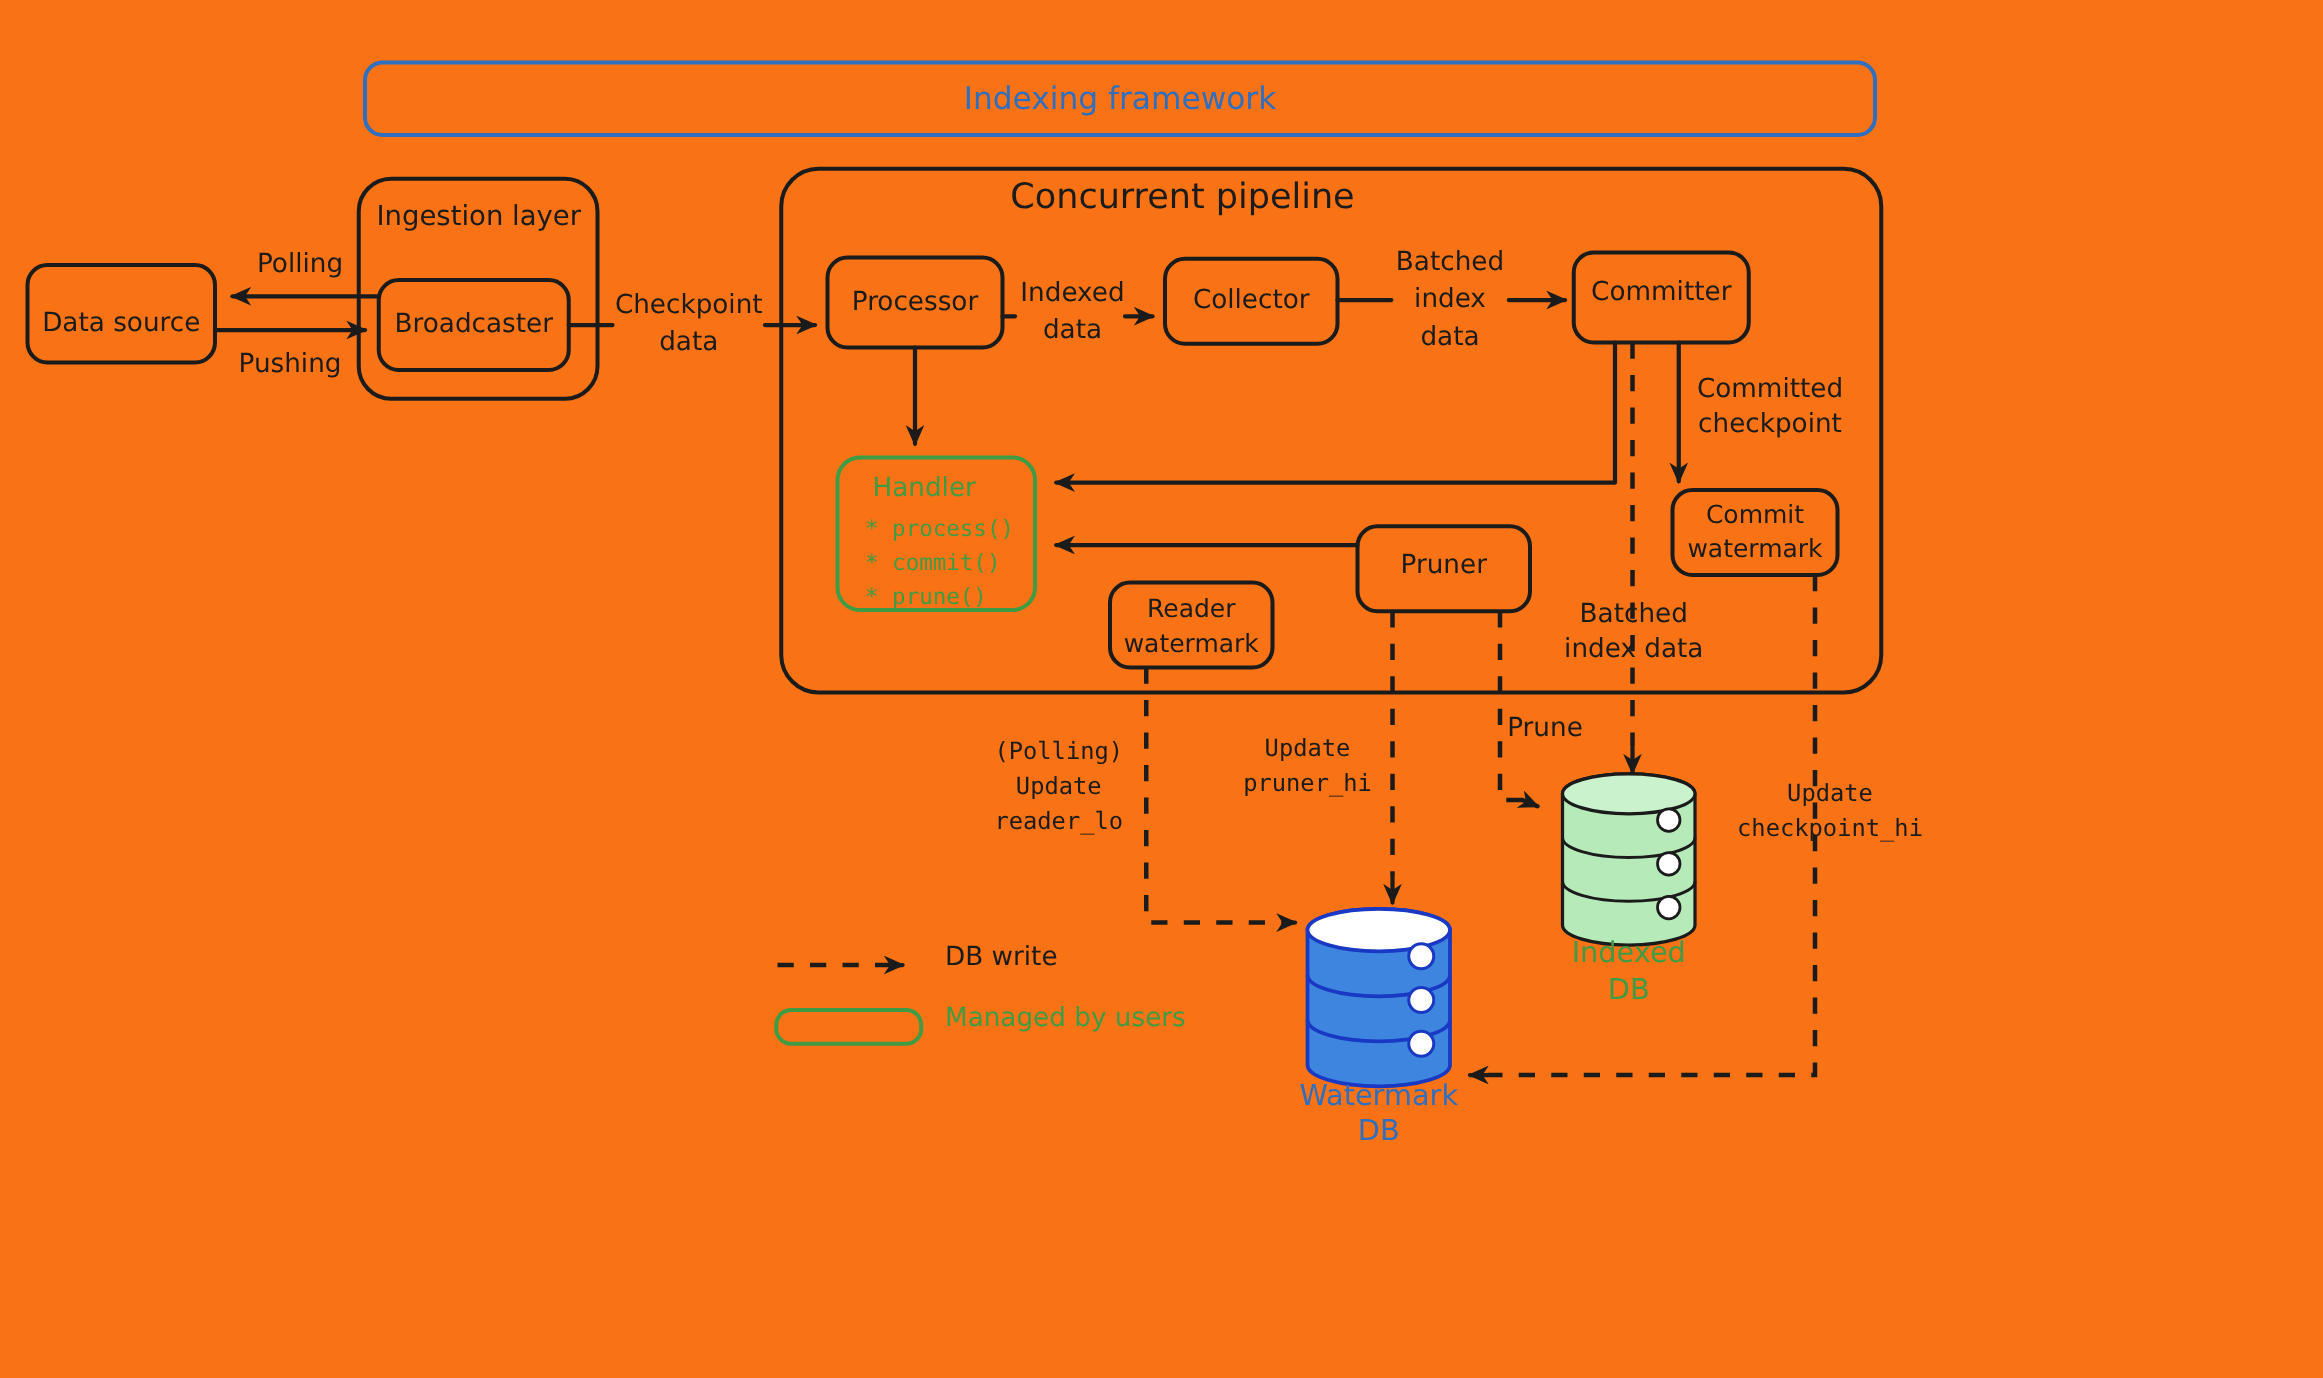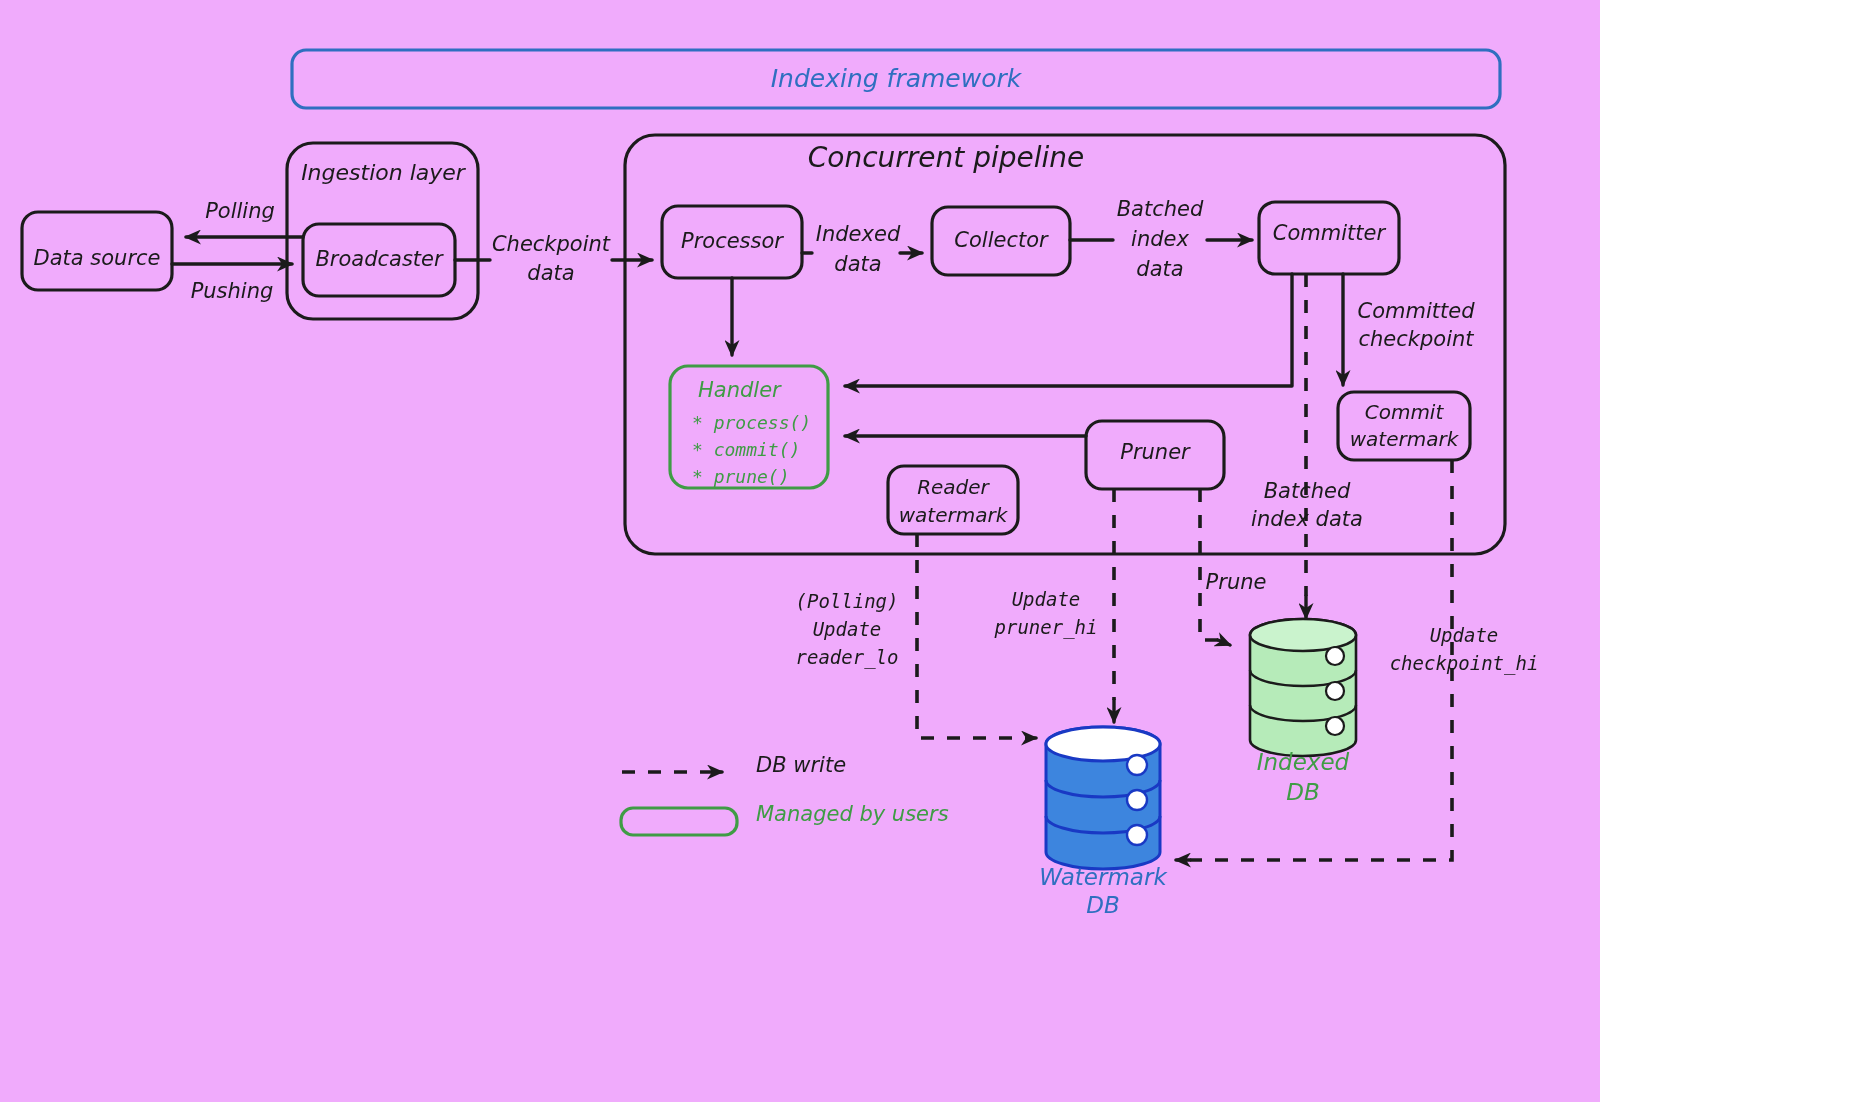--- a/index.html
+++ b/index.html
@@ -5,25 +5,24 @@
   html, body {
     margin: 0;
     padding: 0;
     background: #ffffff;
   }
   body {
     font-family: "DejaVu Sans", sans-serif;
   }
   #canvas {
     position: relative;
-    width: 1600px;
+    width: 1858px;
     height: 1102px;
-    background: #f0abfc;
+    background: #f97316;
     overflow: hidden;
-    font-style: italic;
   }
   svg#diagram {
     position: absolute;
     top: 0; left: 0;
     width: 1858px;
     height: 1102px;
   }
   .box-label,
   .edge-label,
   .legend-label,

